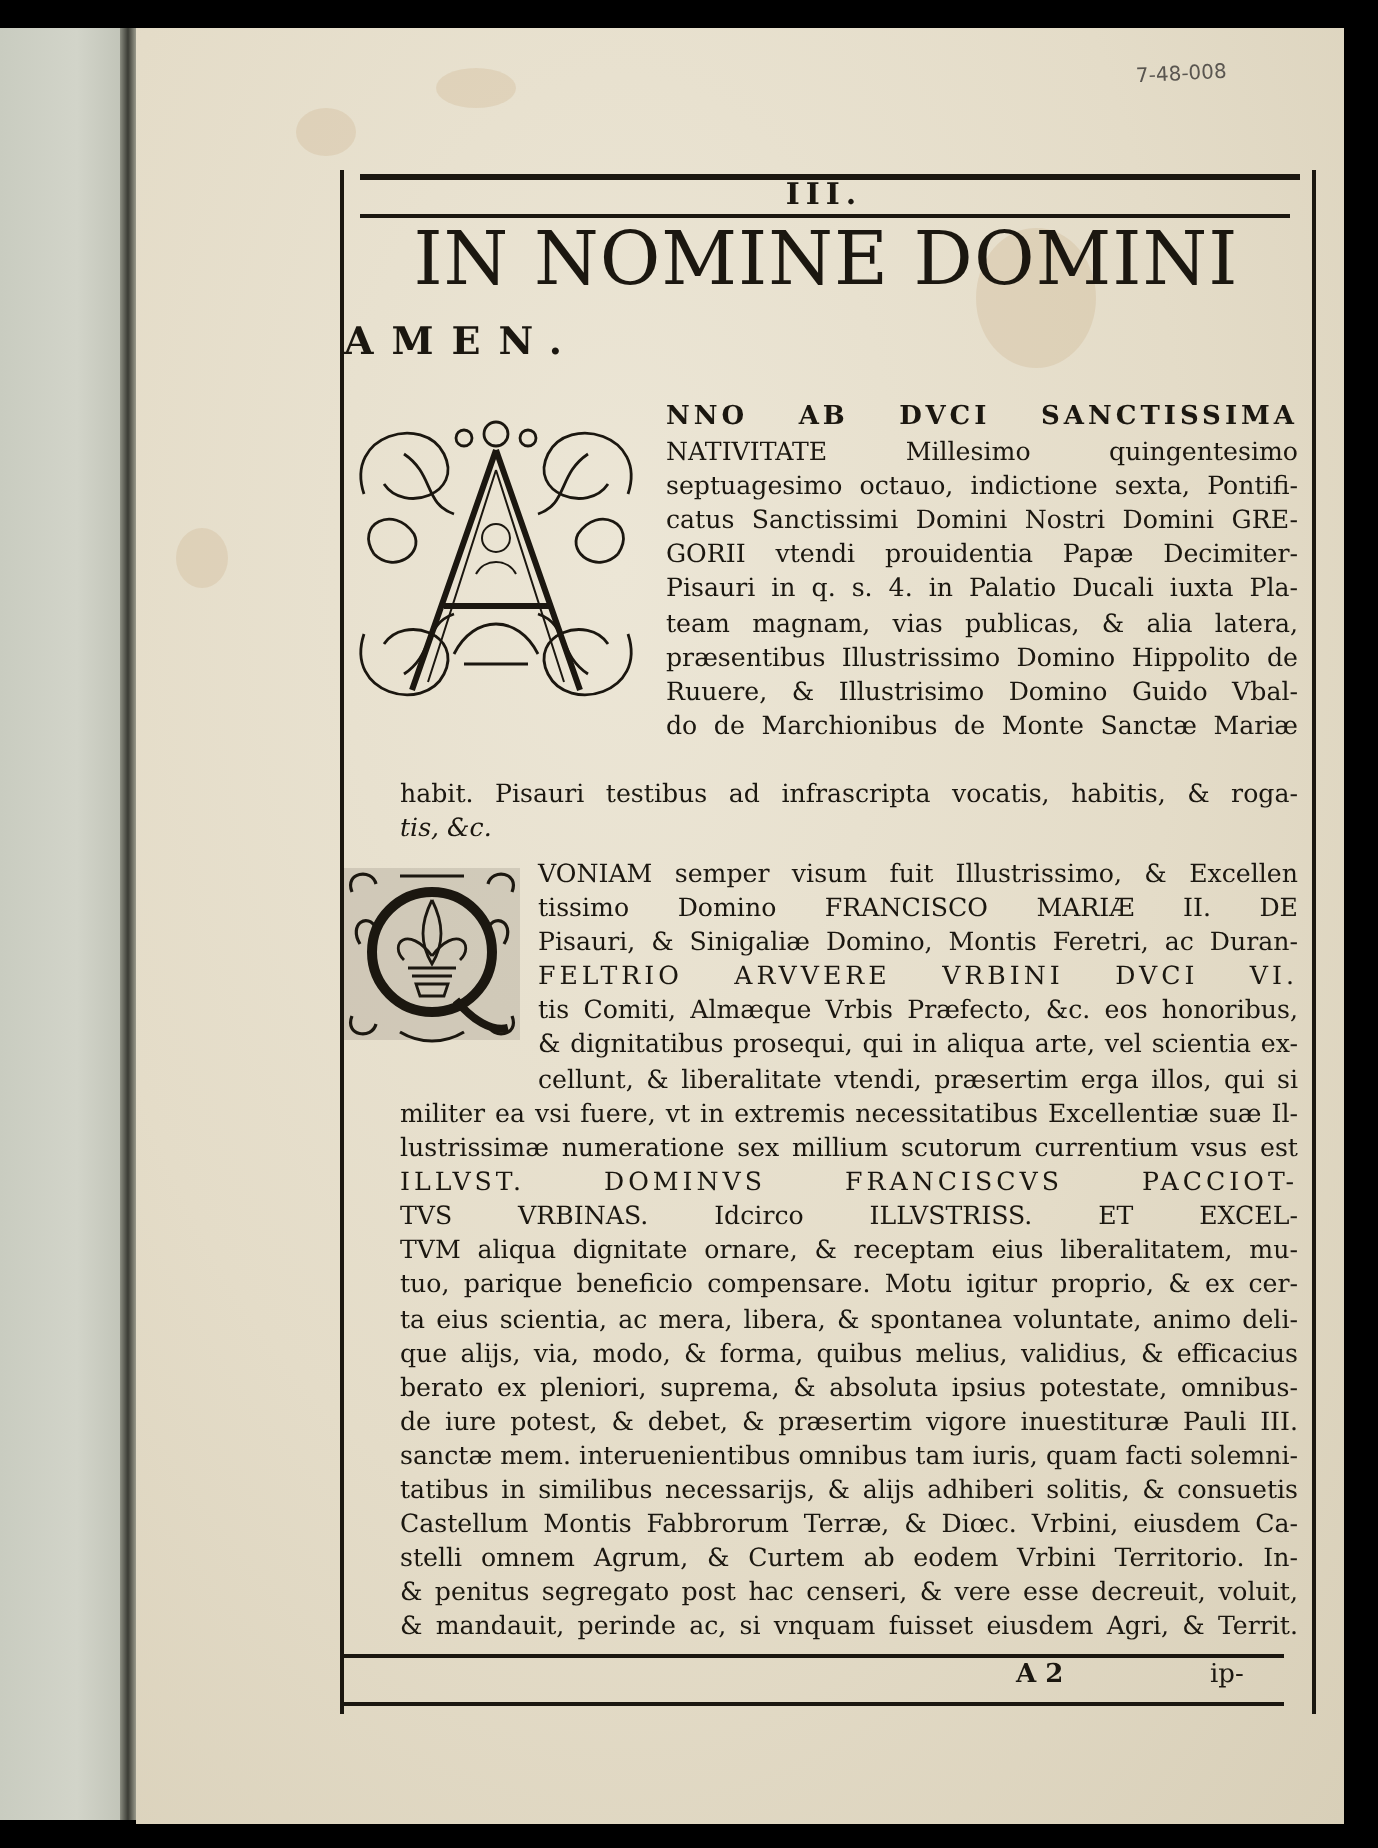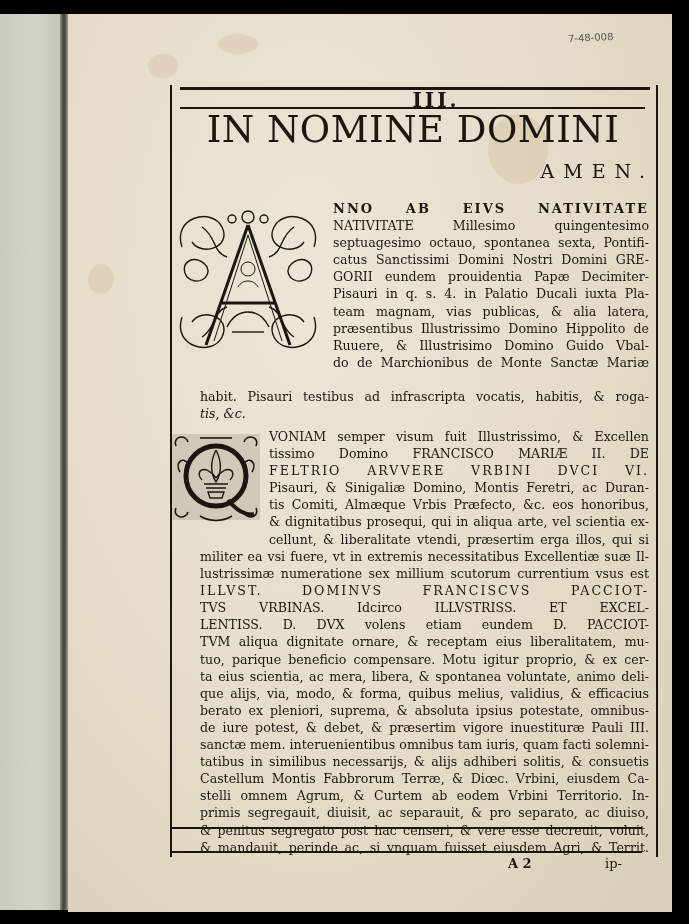--- a/index.html
+++ b/index.html
@@ -11,32 +11,32 @@
            background:linear-gradient(90deg,#8a8c80,#3a3b34 50%,#9a9a8c); }
   .page { position:absolute; left:68px; top:14px; width:604px; height:898px;
           background:radial-gradient(ellipse at 40% 30%,#ece6d6 0%,#e4dcc8 55%,#d8cfb8 100%); }
   .stain { position:absolute; border-radius:50%; background:rgba(190,150,100,0.18); }
   .archive-no { position:absolute; left:568px; top:32px; font-size:10px; color:#5a5650;
                 font-family:"DejaVu Sans", sans-serif; transform:rotate(-3deg); }
   .frame { position:absolute; left:170px; top:85px; width:484px; height:772px;
            border-left:2px solid #1b1710; border-right:2px solid #1b1710; }
   .rule { position:absolute; height:2px; background:#1b1710; }
   .heading-num { position:absolute; left:0; width:100%; top:86px; text-align:center;
-                 font-size:20px; font-weight:bold; letter-spacing:3px;padding-left:24px; }
+                 font-size:15px; font-weight:bold; letter-spacing:3px; }
   .title { position:absolute; left:172px; width:482px; top:108px; text-align:center;
            font-size:37px; font-weight:normal; letter-spacing:0.5px; white-space:nowrap; }
-  .amen { position:absolute; left:172px; width:482px; top:160px; text-align:right;
-          font-size:19px; font-weight:normal; letter-spacing:9px; }
+  .amen { position:absolute; left:172px; width:482px; top:160px; text-align:left;
+          font-size:19px; font-weight:bold; letter-spacing:9px; }
   .initial { position:absolute; border:none; }
   .txt { position:absolute; font-size:12.6px; line-height:17.1px; white-space:nowrap;
          font-family:"DejaVu Serif", serif; }
   .line { display:block; text-align:justify; text-align-last:justify; }
   .line.last { text-align-last:left;font-style:italic; }
   .caps { letter-spacing:2px; }
-  .footer-sig { position:absolute; top:830px; font-size:13px; font-weight:bold;margin-top:26px; }
+  .footer-sig { position:absolute; top:830px; font-size:13px; font-weight:bold; }
 </style>
 </head>
 <body>
 
 <div class="binding"></div>
 <div class="spine"></div>
 
 <div class="page">
   <div class="stain" style="left:80px;top:40px;width:30px;height:24px;"></div>
   <div class="stain" style="left:420px;top:100px;width:60px;height:70px;"></div>
@@ -105,62 +105,60 @@
       <path d="M46 18 C 40 30, 40 40, 46 50 C 52 40, 52 30, 46 18"></path>
       <path d="M46 46 C 34 30, 24 40, 32 48"></path>
         <path d="M46 46 C 58 30, 68 40, 60 48"></path>
       <path d="M34 52 L 58 52 M36 56 L 56 56"></path>
         <path d="M38 60 L 54 60 L 52 66 L 40 66 Z"></path>
     </g>
   </svg>
 </div>
 
 <div class="txt" style="left:333px;top:200px;width:316px;">
-  <span class="line caps" style="font-weight:bold;font-size:13px;">NNO AB EIVS NATIVITATE</span>
+  <span class="line caps" style="font-weight:bold;font-size:13px;">NNO AB DVCI SANCTISSIMA</span>
   <span class="line">NATIVITATE Millesimo quingentesimo</span>
-  <span class="line">septuagesimo octauo, spontanea sexta, Pontifi-</span>
+  <span class="line">septuagesimo octauo, indictione sexta, Pontifi-</span>
   <span class="line">catus Sanctissimi Domini Nostri Domini GRE-</span>
-  <span class="line">GORII eundem prouidentia Papæ Decimiter-</span>
+  <span class="line">GORII vtendi prouidentia Papæ Decimiter-</span>
   <span class="line">Pisauri in q. s. 4. in Palatio Ducali iuxta Pla-</span>
   <span class="line">team magnam, vias publicas, &amp; alia latera,</span>
   <span class="line">præsentibus Illustrissimo Domino Hippolito de</span>
   <span class="line">Ruuere, &amp; Illustrisimo Domino Guido Vbal-</span>
   <span class="line">do de Marchionibus de Monte Sanctæ Mariæ</span>
 </div>
 
 <div class="txt" style="left:200px;top:388px;width:449px;">
   <span class="line">habit. Pisauri testibus ad infrascripta vocatis, habitis, &amp; roga-</span>
   <span class="line last">tis, &amp;c.</span>
 </div>
 
 <div class="txt" style="left:269px;top:428px;width:380px;">
   <span class="line">VONIAM semper visum fuit Illustrissimo, &amp; Excellen</span>
   <span class="line">tissimo Domino FRANCISCO MARIÆ II. DE</span>
+  <span class="line">Pisauri, &amp; Sinigaliæ Domino, Montis Feretri, ac Duran-</span>
   <span class="line caps">FELTRIO ARVVERE VRBINI DVCI VI.</span>
-  <span class="line">Pisauri, &amp; Sinigaliæ Domino, Montis Feretri, ac Duran-</span>
   <span class="line">tis Comiti, Almæque Vrbis Præfecto, &amp;c. eos honoribus,</span>
   <span class="line">&amp; dignitatibus prosequi, qui in aliqua arte, vel scientia ex-</span>
   <span class="line">cellunt, &amp; liberalitate vtendi, præsertim erga illos, qui si</span>
 </div>
 
 <div class="txt" style="left:200px;top:548px;width:449px;">
   <span class="line">militer ea vsi fuere, vt in extremis necessitatibus Excellentiæ suæ Il-</span>
   <span class="line">lustrissimæ numeratione sex millium scutorum currentium vsus est</span>
   <span class="line caps">ILLVST. DOMINVS FRANCISCVS PACCIOT-</span>
   <span class="line">TVS VRBINAS. Idcirco ILLVSTRISS. ET EXCEL-</span>
-  <span class="line">LENTISS. D. DVX volens etiam eundem D. PACCIOT-</span>
   <span class="line">TVM aliqua dignitate ornare, &amp; receptam eius liberalitatem, mu-</span>
   <span class="line">tuo, parique beneficio compensare. Motu igitur proprio, &amp; ex cer-</span>
   <span class="line">ta eius scientia, ac mera, libera, &amp; spontanea voluntate, animo deli-</span>
   <span class="line">que alijs, via, modo, &amp; forma, quibus melius, validius, &amp; efficacius</span>
   <span class="line">berato ex pleniori, suprema, &amp; absoluta ipsius potestate, omnibus-</span>
   <span class="line">de iure potest, &amp; debet, &amp; præsertim vigore inuestituræ Pauli III.</span>
   <span class="line">sanctæ mem. interuenientibus omnibus tam iuris, quam facti solemni-</span>
   <span class="line">tatibus in similibus necessarijs, &amp; alijs adhiberi solitis, &amp; consuetis</span>
   <span class="line">Castellum Montis Fabbrorum Terræ, &amp; Diœc. Vrbini, eiusdem Ca-</span>
   <span class="line">stelli omnem Agrum, &amp; Curtem ab eodem Vrbini Territorio. In-</span>
-  <span class="line">primis segregauit, diuisit, ac separauit, &amp; pro separato, ac diuiso,</span>
   <span class="line">&amp; penitus segregato post hac censeri, &amp; vere esse decreuit, voluit,</span>
   <span class="line">&amp; mandauit, perinde ac, si vnquam fuisset eiusdem Agri, &amp; Territ.</span>
 </div>
 
 <div class="footer-sig" style="left:508px;">A 2</div>
 <div class="footer-sig" style="left:605px;font-weight:normal;">ip-</div>
 
 </body></html>

